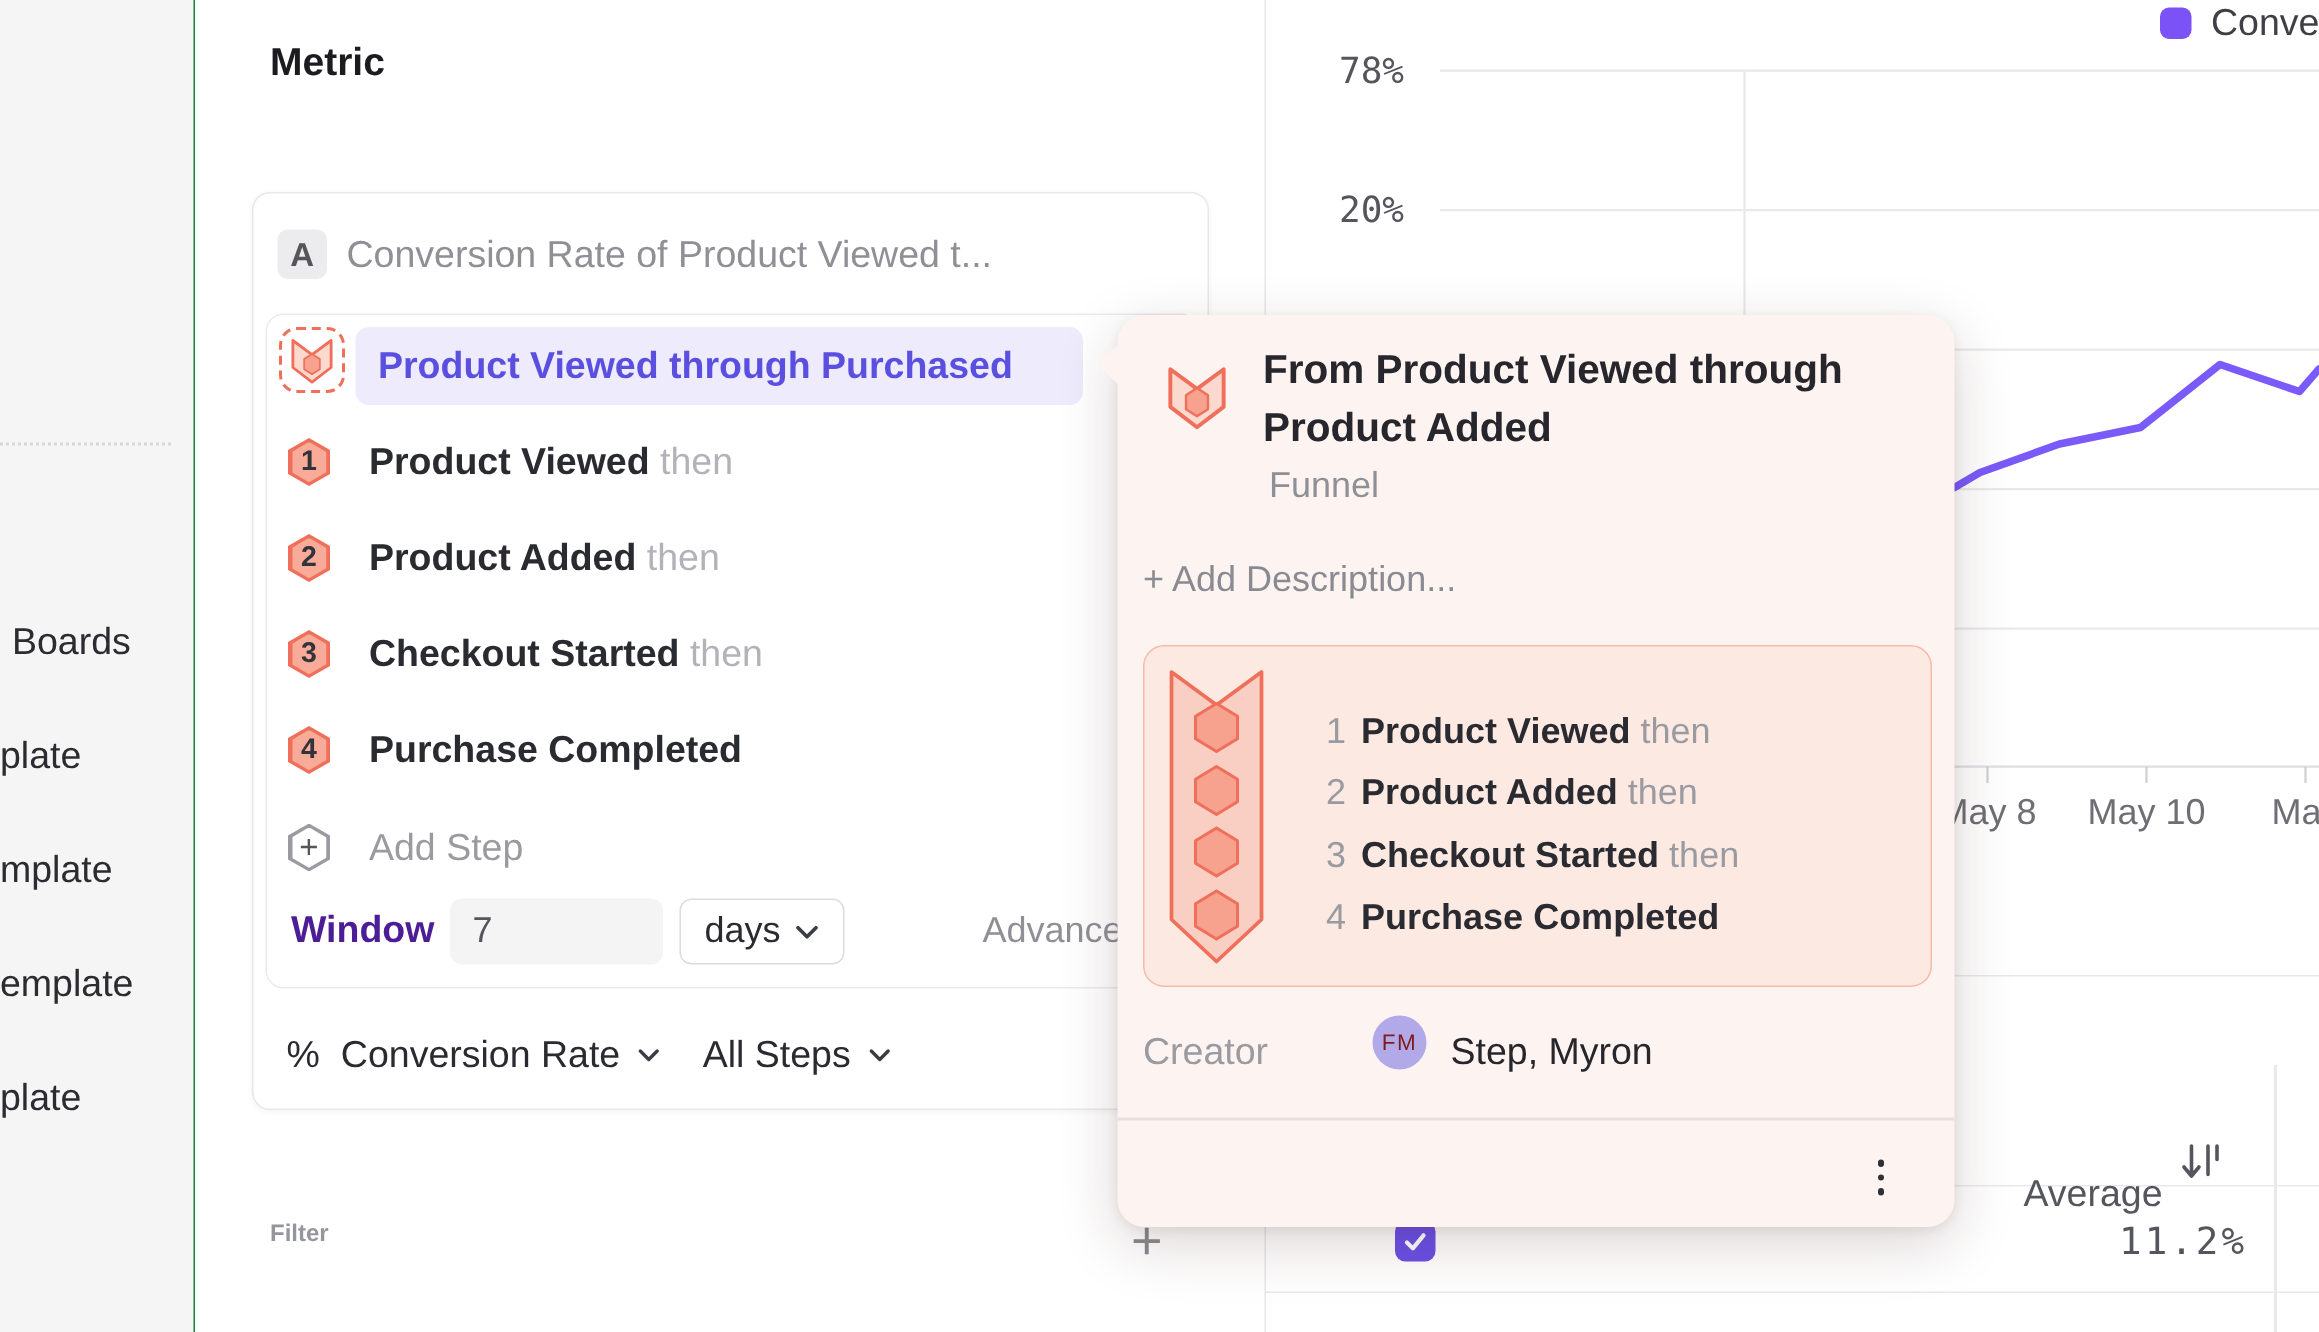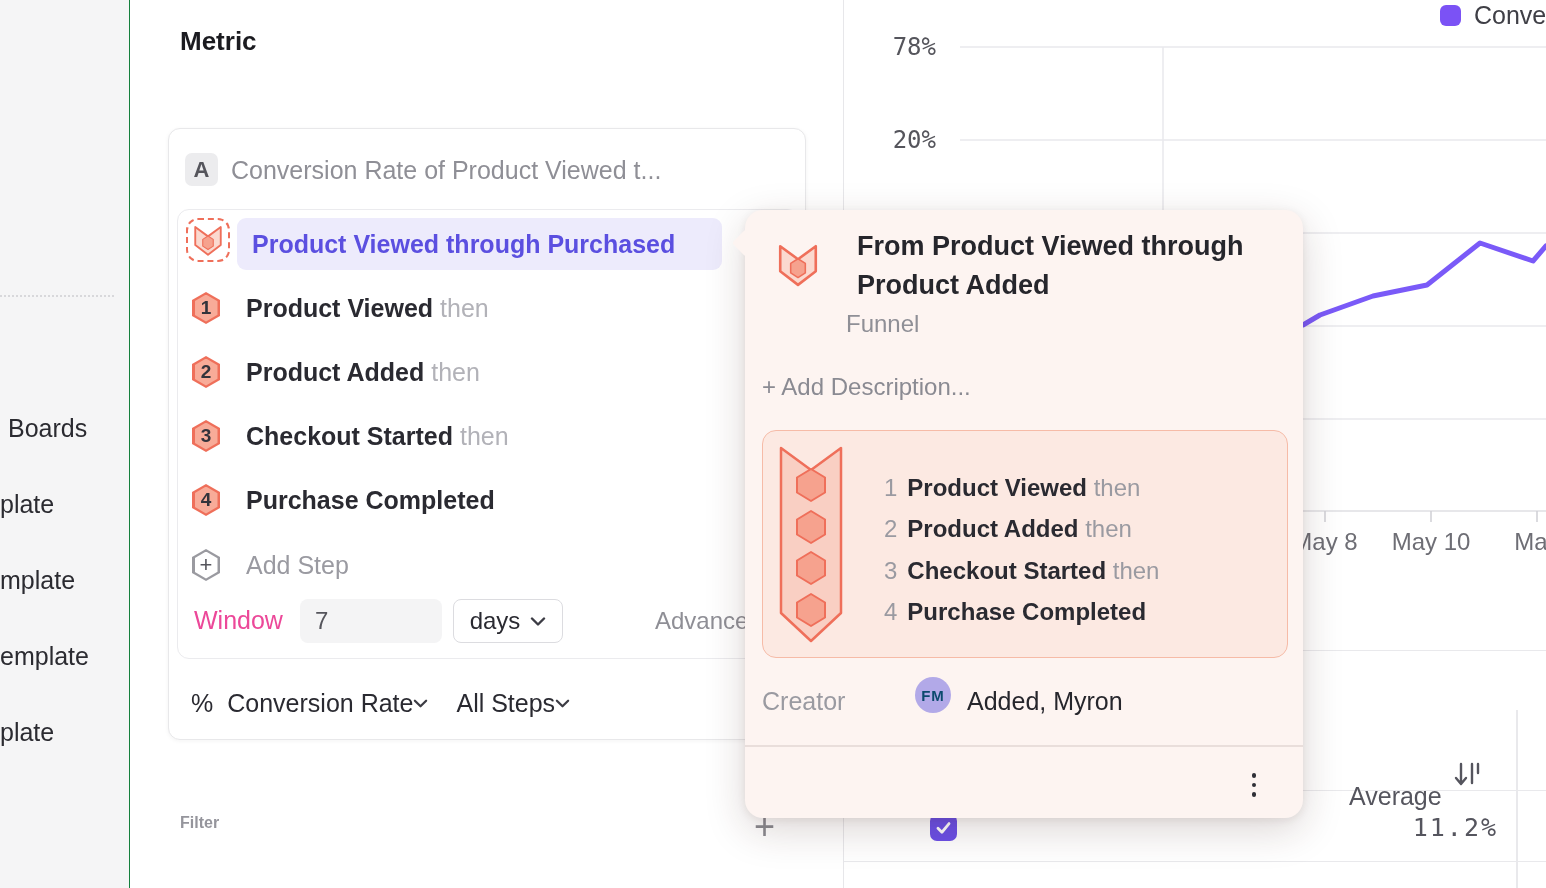--- a/index.html
+++ b/index.html
@@ -42,33 +42,33 @@
                display:flex; align-items:center; justify-content:center;
                font-size:19px; font-weight:700; color:#33333b; }
   .hex-outer.gray { background:#9a9aa0; }
   .hex-inner.white { background:#fff; color:#55555c; font-size:22px; font-weight:400; }
   .step-text { margin-left:26px; font-size:25px; white-space:nowrap; }
   .step-name { font-weight:600; color:#2a2a31; }
   .step-then { color:#b2b2b8; }
   .addstep-label { margin-left:26px; font-size:25px; font-weight:500; color:#9a9aa1; }
 
   .window-row { position:absolute; left:0; top:389px; width:622px; height:44px; }
-  .window-label { position:absolute; left:16px; top:7px; font-size:25px; font-weight:400; color:#ec4899; }
+  .window-label { position:absolute; left:16px; top:7px; font-size:25px; font-weight:700; color:#4c1d95; }
   .window-input { position:absolute; left:122px; top:0; width:142px; height:44px; background:#f4f4f5;
                   border:none; border-radius:8px; font-size:24px; color:#55555c; padding-left:15px;
                   font-family:"Liberation Sans", sans-serif; }
   .days-select { position:absolute; left:275px; top:0; width:110px; height:44px; background:#fff;
                  border:1.5px solid #dcdce0; border-radius:8px; display:flex; align-items:center;
                  justify-content:center; gap:10px; font-size:24px; color:#2a2a31; cursor:pointer; }
   .advanced-link { position:absolute; left:477px; top:8px; font-size:24px; color:#8f8f96; cursor:pointer; white-space:nowrap; }
 
   .measure-row { position:absolute; left:22px; top:557px; height:34px; display:flex; align-items:center;
                  font-size:25px; color:#2a2a31; }
   .measure-row .pct { font-weight:500; margin-right:14px; }
-  .measure-item { display:flex; align-items:center; margin-right:28px; font-weight:500; cursor:pointer; }
+  .measure-item { display:flex; align-items:center; gap:12px; margin-right:28px; font-weight:500; cursor:pointer; }
 
   .filter-heading { position:absolute; left:180px; top:814px; font-size:16px; font-weight:700; color:#95959c; }
   .filter-add { position:absolute; left:754px; top:806px; font-size:36px; font-weight:300; color:#8a8a90; cursor:pointer; }
 
   
   .chart-layer { position:absolute; inset:0; pointer-events:none; }
   .axis-label-y { position:absolute; font-family:"DejaVu Sans Mono", monospace; font-size:24px; color:#55555c;
                   width:70px; text-align:right; }
   .axis-label-x { position:absolute; font-size:24px; color:#6e6e75; transform:translateX(-50%); white-space:nowrap; }
   .legend { position:absolute; left:1440px; top:1px; display:flex; align-items:center; gap:13px; cursor:pointer; }
@@ -87,37 +87,37 @@
   .tbl-row-label { position:absolute; left:980px; top:813px; font-size:26px; color:#75757d; white-space:nowrap; cursor:pointer; }
   .tbl-row-value { position:absolute; left:1298px; top:813px; width:200px; text-align:right;
                    font-family:"DejaVu Sans Mono", monospace; font-size:25px; letter-spacing:2px; color:#55555e; }
 
   
   .popover { position:absolute; left:745px; top:210px; width:558px; height:608px; background:#fdf4f1;
              border-radius:18px; box-shadow:0 12px 40px rgba(60,30,20,.18), 0 2px 8px rgba(60,30,20,.08); z-index:20; }
   .popover-arrow { position:absolute; left:-9px; top:23px; width:20px; height:20px; background:#fdf4f1;
                    transform:rotate(45deg); border-radius:3px; }
   .popover-icon { position:absolute; left:32px; top:32px; }
-  .popover-title { position:absolute; left:112px; top:17px; width:430px; font-size:27px; font-weight:700;
+  .popover-title { position:absolute; left:97px; top:17px; width:430px; font-size:27px; font-weight:700;
                    color:#26262c; line-height:39px; }
   .popover-subtitle { position:absolute; left:101px; top:100px; font-size:24px; color:#8f8f96; }
   .add-description { position:absolute; left:17px; top:163px; font-size:24px; color:#8a8a92; cursor:pointer; }
 
   .funnel-box { position:absolute; left:17px; top:220px; width:526px; height:228px; background:#fce9e2;
                 border:1.5px solid #f6bba7; border-radius:14px; }
   .funnel-ribbon { position:absolute; left:14px; top:12px; }
   .funnel-steps { position:absolute; left:121px; top:36px; }
   .funnel-step-row { height:41.5px; display:flex; align-items:center; font-size:24px; white-space:nowrap; }
   .fs-num { color:#9a9aa1; margin-right:10px; }
   .fs-name { font-weight:600; color:#2a2a31; }
   .fs-then { color:#9a9aa1; }
 
   .creator-label { position:absolute; left:17px; top:477px; font-size:25px; color:#9a9aa1; }
   .creator-avatar { position:absolute; left:170px; top:467px; width:36px; height:36px; border-radius:50%;
-                    background:#b2a9e8; color:#0c4a6e; font-size:15px; font-weight:700; letter-spacing:1px;
+                    background:#b2a9e8; color:#7f1d1d; font-size:15px; font-weight:400; letter-spacing:1px;
                     display:flex; align-items:center; justify-content:center; }
   .creator-name { position:absolute; left:222px; top:477px; font-size:25px; color:#26262c; }
   .popover-footer-divider { position:absolute; left:0; top:535px; width:100%; height:1.5px; background:#e9dedb; }
   .kebab { position:absolute; right:36px; top:558px; width:26px; height:34px; display:flex; flex-direction:column;
            align-items:center; justify-content:center; gap:5px; cursor:pointer; }
   .kebab span { width:4.5px; height:4.5px; border-radius:50%; background:#2f2f36; }
 
   svg { display:block; }
 </style>
 </head>
@@ -305,21 +305,21 @@
           <span class="fs-num">3</span><span class="fs-name">Checkout Started</span>&nbsp;<span class="fs-then">then</span>
         </div>
         <div class="funnel-step-row">
           <span class="fs-num">4</span><span class="fs-name">Purchase Completed</span>&nbsp;<span class="fs-then"></span>
         </div>
       </div>
     </div>
 
     <div class="creator-label">Creator</div>
     <div class="creator-avatar">FM</div>
-    <div class="creator-name">Added, Myron</div>
+    <div class="creator-name">Step, Myron</div>
 
     <div class="popover-footer-divider"></div>
     <div class="kebab">
         <span></span>
         <span></span>
         <span></span>
       </div>
   </div>
 
 </div>

